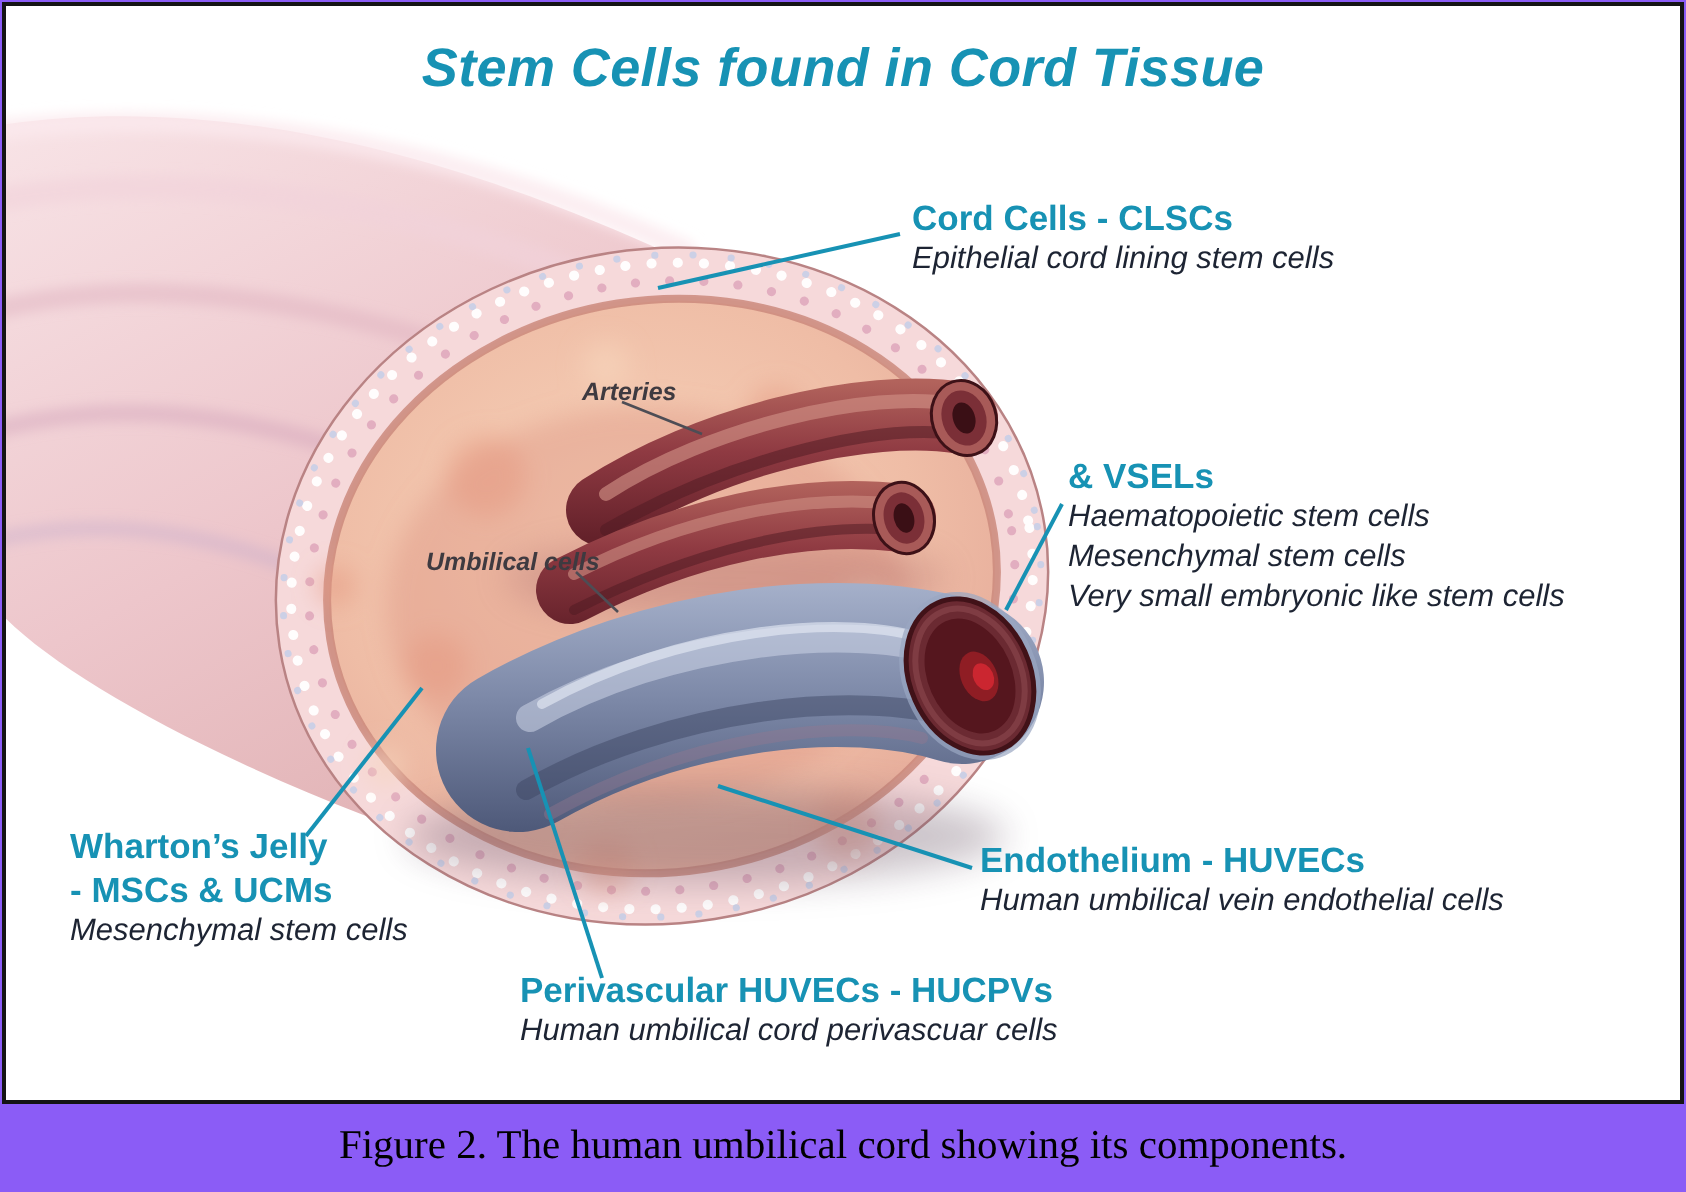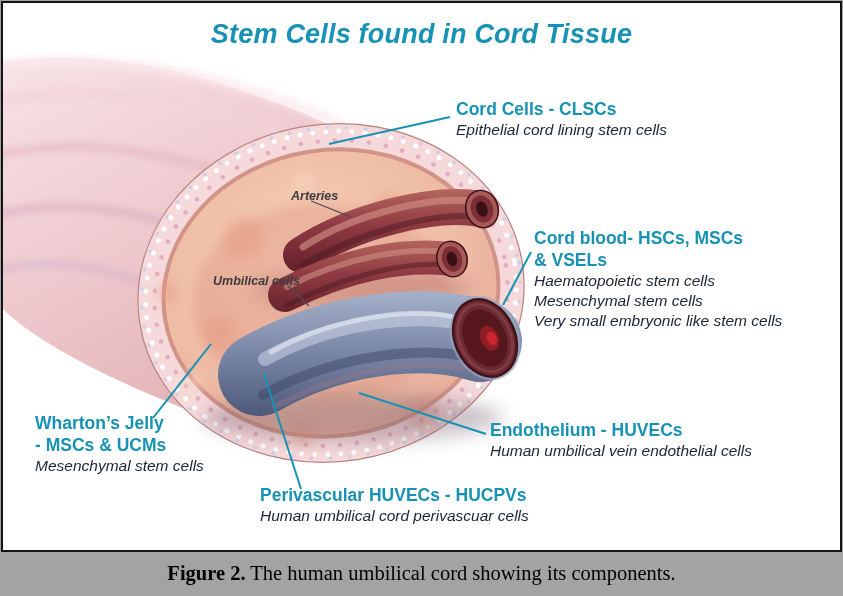--- a/index.html
+++ b/index.html
@@ -3,21 +3,21 @@
 <meta charset="utf-8">
 <style>
   :root{
     --accent:#1792b4;
     --subtext:#1d2433;
   }
   html,body{margin:0;padding:0;background:#ffffff;}
   .screen{
     position:relative;
     width:843px;height:596px;
-    background:#a3a3a3;
+    background:#8b5cf6;
     font-family:"Liberation Sans",sans-serif;
     overflow:hidden;
   }
   .figure-frame{
     position:absolute;left:1px;top:1px;
     width:841px;height:551px;
     border:2px solid #141414;
     box-sizing:border-box;
     background:#ffffff;
     overflow:hidden;
@@ -51,21 +51,21 @@
     position:absolute;
     font-size:12.5px;font-weight:bold;font-style:italic;
     color:#3e3a40;white-space:nowrap;
   }
   .caption{
     position:absolute;left:0;top:560px;width:100%;
     text-align:center;
     font-family:"Liberation Serif",serif;
     font-size:20.5px;line-height:26px;color:#000;
   }
-  .caption .cap-label{font-weight:bold;}
+  .caption .cap-label{font-weight:normal;}
 </style>
 </head>
 <body>
 
 <div class="screen">
 
   <div class="figure-frame">
 
     <svg class="art" viewBox="0 0 837 547" preserveAspectRatio="none">
       <defs>
@@ -196,21 +196,20 @@
     </svg>
 
     <div class="fig-title">Stem Cells found in Cord Tissue</div>
 
     <div class="label" style="left:453px;top:95px;">
       <span class="lab-head">Cord Cells - CLSCs</span>
       <span class="lab-sub">Epithelial cord lining stem cells</span>
     </div>
 
     <div class="label" style="left:531px;top:224px;">
-      <span class="lab-head">Cord blood- HSCs, MSCs</span>
       <span class="lab-head">&amp; VSELs</span>
       <span class="lab-sub">Haematopoietic stem cells</span>
       <span class="lab-sub">Mesenchymal stem cells</span>
       <span class="lab-sub">Very small embryonic like stem cells</span>
     </div>
 
     <div class="label" style="left:32px;top:409px;">
       <span class="lab-head">Wharton’s Jelly</span>
       <span class="lab-head">- MSCs &amp; UCMs</span>
       <span class="lab-sub">Mesenchymal stem cells</span>

